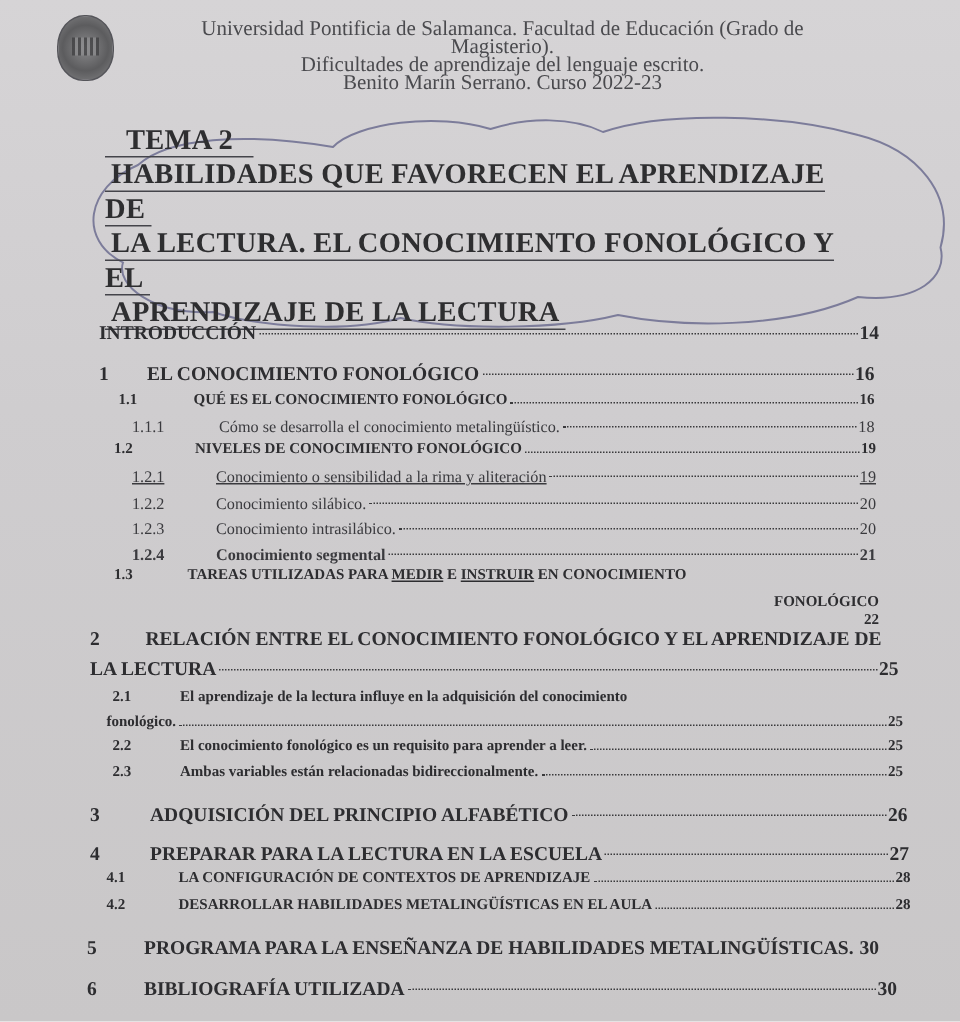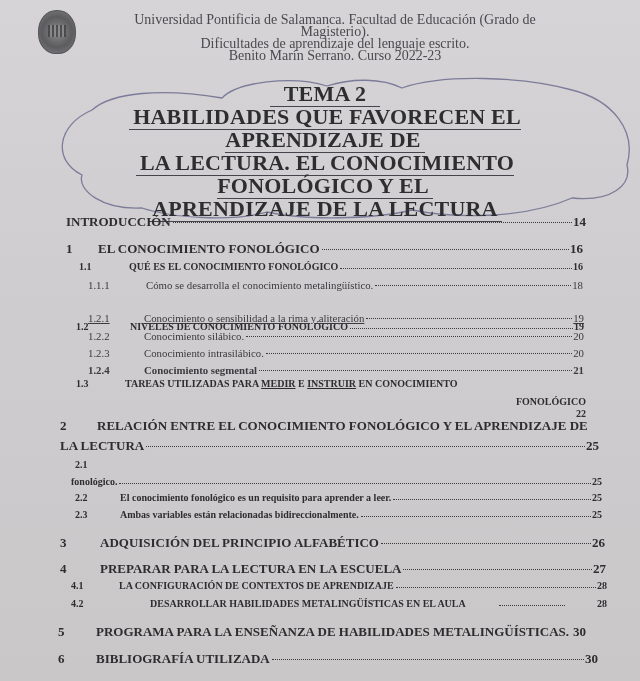--- a/index.html
+++ b/index.html
@@ -20,22 +20,22 @@
     content: ""; position: absolute; left: 9px; top: 14px; width: 18px; height: 12px;
     background: repeating-linear-gradient(90deg, #3a3a3c 0 2px, #8e8e90 2px 4px);
     opacity: .7;
   }
   .header {
     position: absolute; left: 120px; top: 14px; width: 430px;
     text-align: center; font-size: 14px; line-height: 12px; color: #4a4a4e;
   }
   .cloud { position: absolute; left: 52px; top: 70px; width: 580px; height: 150px; }
   .title-block {
-    position: absolute; left: 70px; top: 82px; width: 510px; text-align: center;
-    font-weight: bold; font-size: 22px; line-height: 23px; color: #2e2e30;
+    position: absolute; left: 70px; top: 82px; width: 510px; text-align: left;
+    font-weight: bold; font-size: 19px; line-height: 23px; color: #2e2e30;
     letter-spacing: 0.2px;
   }
   .title-block .tline { display: block; }
   .title-block .tline span {
     border-bottom: 1.2px solid #44444a; padding: 0 4px;
   }
   .title-block .tema span { padding: 0 14px; }
 
   .toc { position: absolute; left: 0; top: 0; width: 640px; font-family: "Liberation Serif", serif; }
   .row {
@@ -102,21 +102,21 @@
     <span class="pg">16</span>
   </div>
 
   <div class="row lvl2" style="top:279px;left:88px;width:495px;">
     <span class="num" style="width:58px">1.1.1</span>
     <span class="lbl">Cómo se desarrolla el conocimiento metalingüístico.</span>
     <span class="dots"></span>
     <span class="pg">18</span>
   </div>
 
-  <div class="row b lvl1" style="top:294px;left:76px;width:508px;margin-top:27px;">
+  <div class="row b lvl1" style="top:294px;left:76px;width:508px;">
     <span class="num" style="width:54px">1.2</span>
     <span class="lbl">NIVELES DE CONOCIMIENTO FONOLÓGICO</span>
     <span class="dots"></span>
     <span class="pg">19</span>
   </div>
 
   <div class="row lvl2" style="top:312px;left:88px;width:496px;text-decoration:underline;">
     <span class="num" style="width:56px">1.2.1</span>
     <span class="lbl">Conocimiento o sensibilidad a la rima y aliteración</span>
     <span class="dots"></span>
@@ -159,20 +159,21 @@
     <span class="lbl">RELACIÓN ENTRE EL CONOCIMIENTO FONOLÓGICO Y EL APRENDIZAJE DE</span>
   </div>
   <div class="row b lvl0" style="top:438px;left:60px;width:539px;">
     <span class="lbl">LA LECTURA</span>
     <span class="dots"></span>
     <span class="pg">25</span>
   </div>
 
   <div class="row b lvl1" style="top:459px;left:75px;">
     <span class="num" style="width:45px">2.1</span>
+    <span class="lbl">El aprendizaje de la lectura influye en la adquisición del conocimiento</span>
   </div>
   <div class="row b lvl1" style="top:476px;left:71px;width:531px;">
     <span class="lbl">fonológico.</span>
     <span class="dots"></span>
     <span class="pg">25</span>
   </div>
 
   <div class="row b lvl1" style="top:492px;left:75px;width:527px;">
     <span class="num" style="width:45px">2.2</span>
     <span class="lbl">El conocimiento fonológico es un requisito para aprender a leer.</span>
@@ -201,21 +202,21 @@
     <span class="pg">27</span>
   </div>
 
   <div class="row b lvl1" style="top:580px;left:71px;width:536px;">
     <span class="num" style="width:48px">4.1</span>
     <span class="lbl">LA CONFIGURACIÓN DE CONTEXTOS DE APRENDIZAJE</span>
     <span class="dots"></span>
     <span class="pg">28</span>
   </div>
 
-  <div class="row b lvl1" style="top:598px;left:71px;width:536px;gap:31px;">
+  <div class="row b lvl1" style="top:598px;left:71px;width:536px;">
     <span class="num" style="width:48px">4.2</span>
     <span class="lbl">DESARROLLAR HABILIDADES METALINGÜÍSTICAS EN EL AULA</span>
     <span class="dots"></span>
     <span class="pg">28</span>
   </div>
 
   <div class="row b lvl0" style="top:624px;left:58px;width:540px;">
     <span class="num" style="width:38px">5</span>
     <span class="lbl">PROGRAMA PARA LA ENSEÑANZA DE HABILIDADES METALINGÜÍSTICAS.</span>
     <span class="pg" style="margin-left:4px">30</span>

